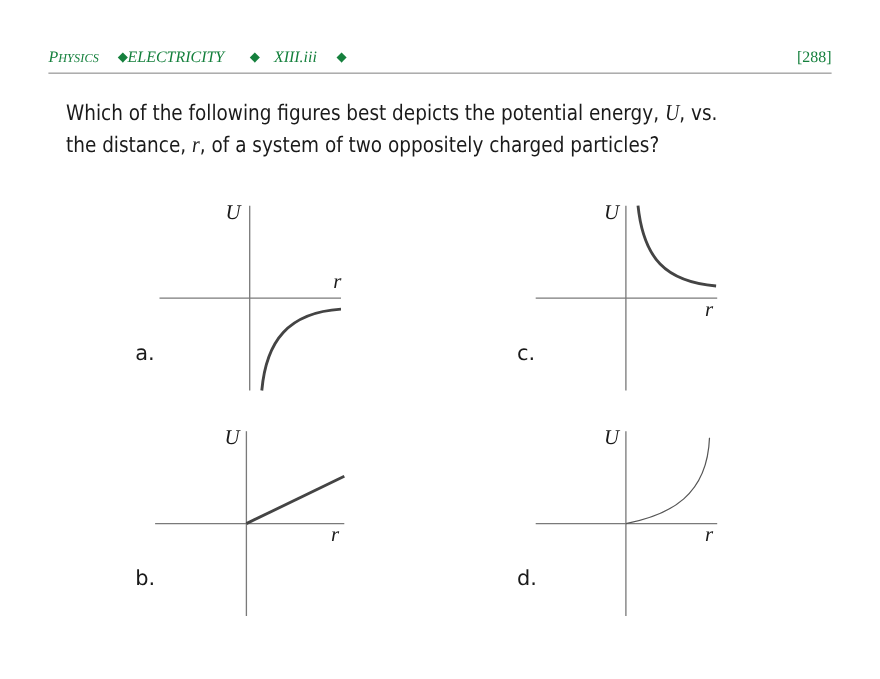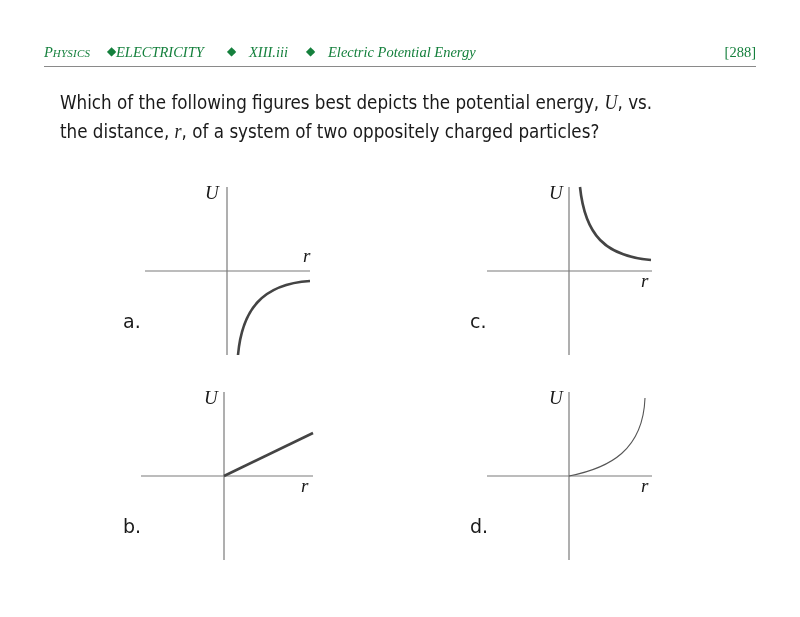--- a/index.html
+++ b/index.html
@@ -23,21 +23,20 @@
 </head>
 <body>
 
 <div class="header">
   <span class="seg" style="left:0"><span class="sc-first">P</span><span class="sc-rest">HYSICS</span></span>
   <span class="bullet" style="left:63px">◆</span>
   <span class="seg" style="left:72px">ELECTRICITY</span>
   <span class="bullet" style="left:183px">◆</span>
   <span class="seg" style="left:205px">XIII.iii</span>
   <span class="bullet" style="left:262px">◆</span>
-  <span class="seg" style="left:284px">Electric Potential Energy</span>
   <span class="page">[288]</span>
 </div>
 <div class="rule"></div>
 
 <div class="question">
   <span>Which of the following figures best depicts the potential energy, </span><span class="var">U</span><span>, vs. the distance, </span><span class="var">r</span><span>, of a system of two oppositely charged particles?</span>
 </div>
 
 <svg class="figs" width="800" height="617" viewBox="0 0 800 617">
 

